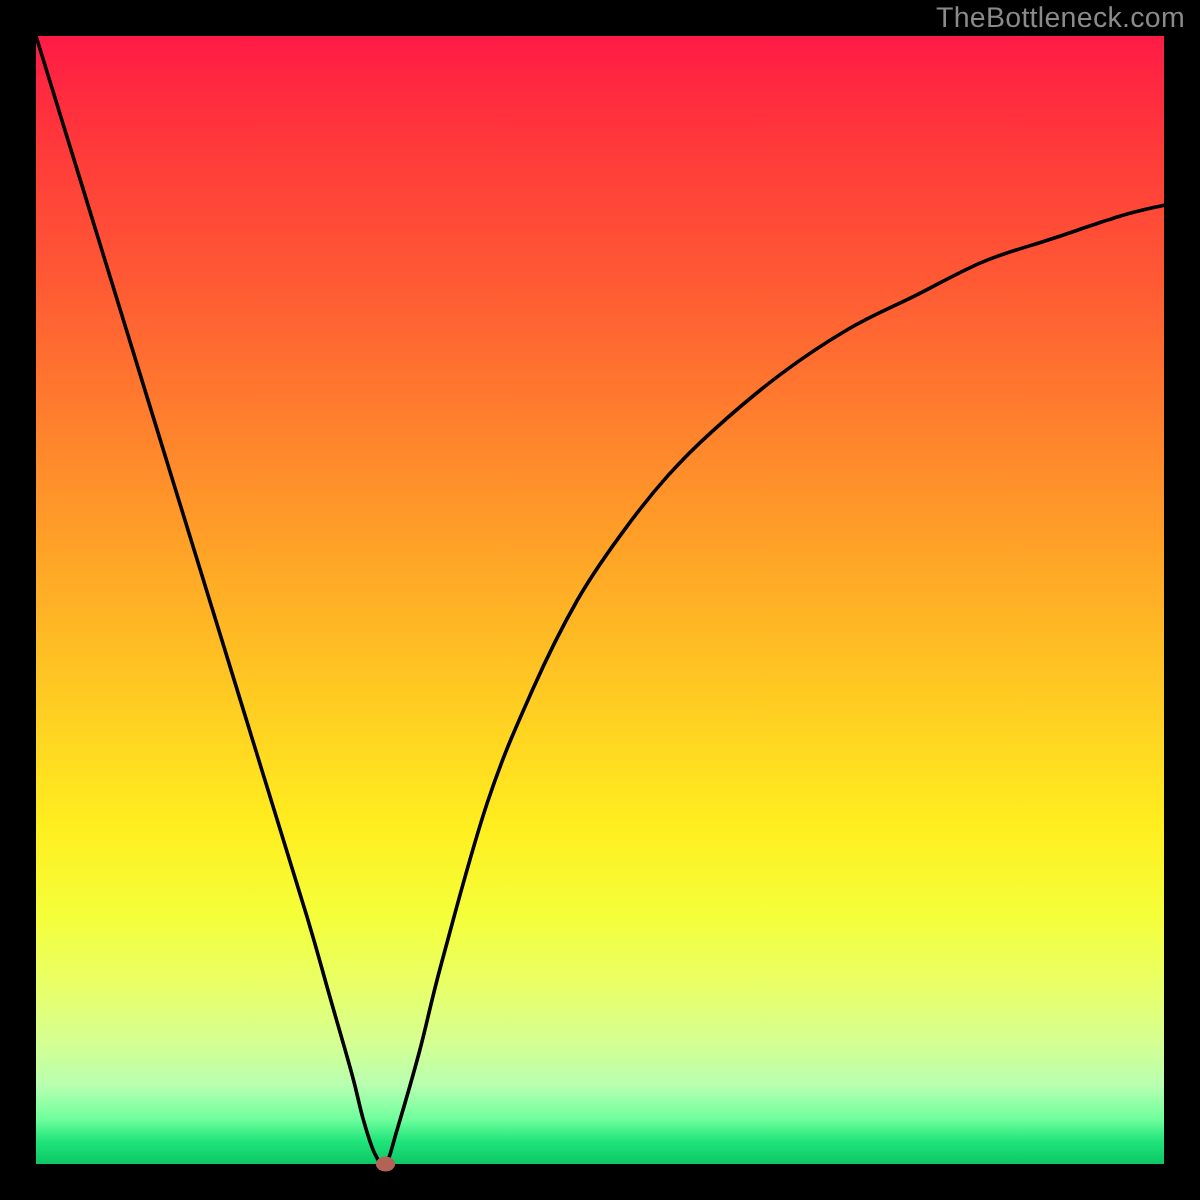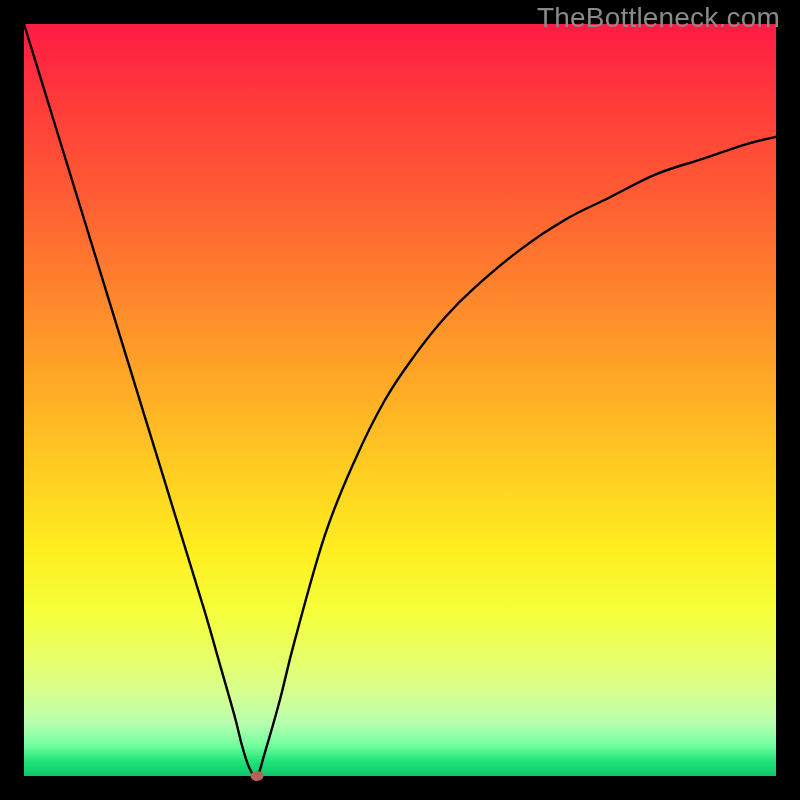--- a/index.html
+++ b/index.html
@@ -40,23 +40,23 @@
       #d6ff90 89%,
       #b8ffb0 93%,
       #70ff9d 96%,
       #20e47a 98%,
       #0cc766 100%
     );
   }
   .watermark {
     position: absolute;
     top: 2px;
-    right: 20px;
+    right: 10px;
     color: #8a8a8a;
-    font-size: 28px;
+    font-size: 19px;
     font-weight: 500;
     letter-spacing: 0.2px;
     user-select: none;
   }
   svg.curve {
     position: absolute;
     top: 0;
     left: 0;
     width: 752px;
     height: 752px;

